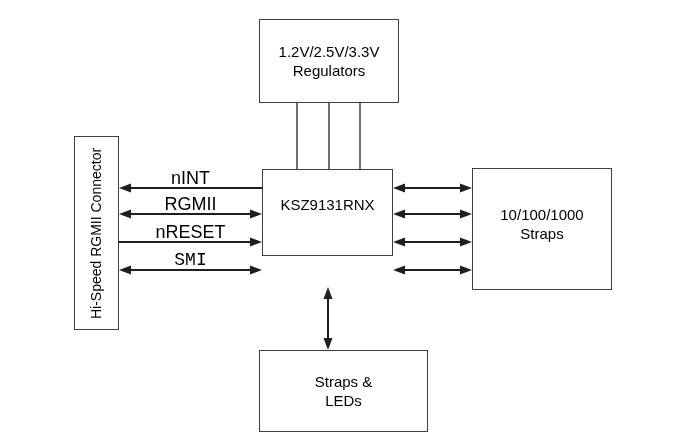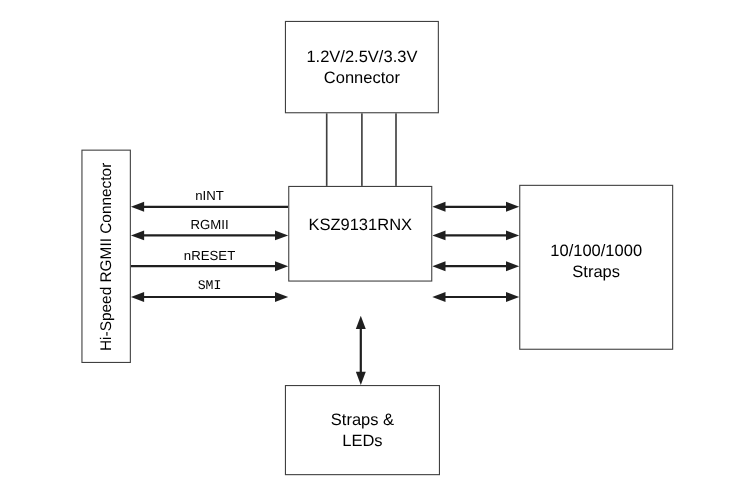--- a/index.html
+++ b/index.html
@@ -38,33 +38,33 @@
     justify-content: center;
     text-align: center;
     font-size: 15px;
     line-height: 19px;
     color: var(--text);
   }
   .box .lines span { display: block; }
   .box-regulators { left: 259px; top: 19px;  width: 140px; height: 84px; }
   .box-connector  { left: 74px;  top: 136px; width: 45px;  height: 194px; font-size: 14px; }
   .box-ksz        { left: 262px; top: 169px; width: 131px; height: 87px; padding-bottom: 16px; }
-  .box-magjack    { left: 472px; top: 168px; width: 140px; height: 150px; padding-bottom: 10px; }
-  .box-straps     { left: 259px; top: 350px; width: 141px; height: 82px; }
+  .box-magjack    { left: 472px; top: 168px; width: 140px; height: 122px; padding-bottom: 10px; }
+  .box-straps     { left: 259px; top: 350px; width: 169px; height: 82px; }
   .rotated-label {
     transform: rotate(-90deg);
     white-space: nowrap;
   }
   .signal-label {
     position: absolute;
     left: 119px;
     width: 143px;
     height: 18px;
     text-align: center;
-    font-size: 12px;
+    font-size: 18px;
     line-height: 18px;
     color: var(--text);
   }
   .label-nint   { top: 169px; }
   .label-rgmii  { top: 195px; }
   .label-nreset { top: 223px; }
   .label-smi    { top: 251px; font-family: Liberation Mono, monospace; }
 </style>
 </head>
 <body>
@@ -125,21 +125,21 @@
     <g>
       <line class="signal" x1="328" y1="296" x2="328" y2="341"></line>
       <polygon class="head" points="328,287 323.5,299 332.5,299"></polygon>
       <polygon class="head" points="328,350 323.5,338 332.5,338"></polygon>
     </g>
   </svg>
 
   <div class="box box-regulators">
     <div class="lines">
       <span>1.2V/2.5V/3.3V</span>
-      <span>Connector</span>
+      <span>Regulators</span>
     </div>
   </div>
 
   <div class="box box-connector">
     <div class="rotated-label">Hi-Speed RGMII Connector</div>
   </div>
 
   <div class="box box-ksz">
     <div>KSZ9131RNX</div>
   </div>

